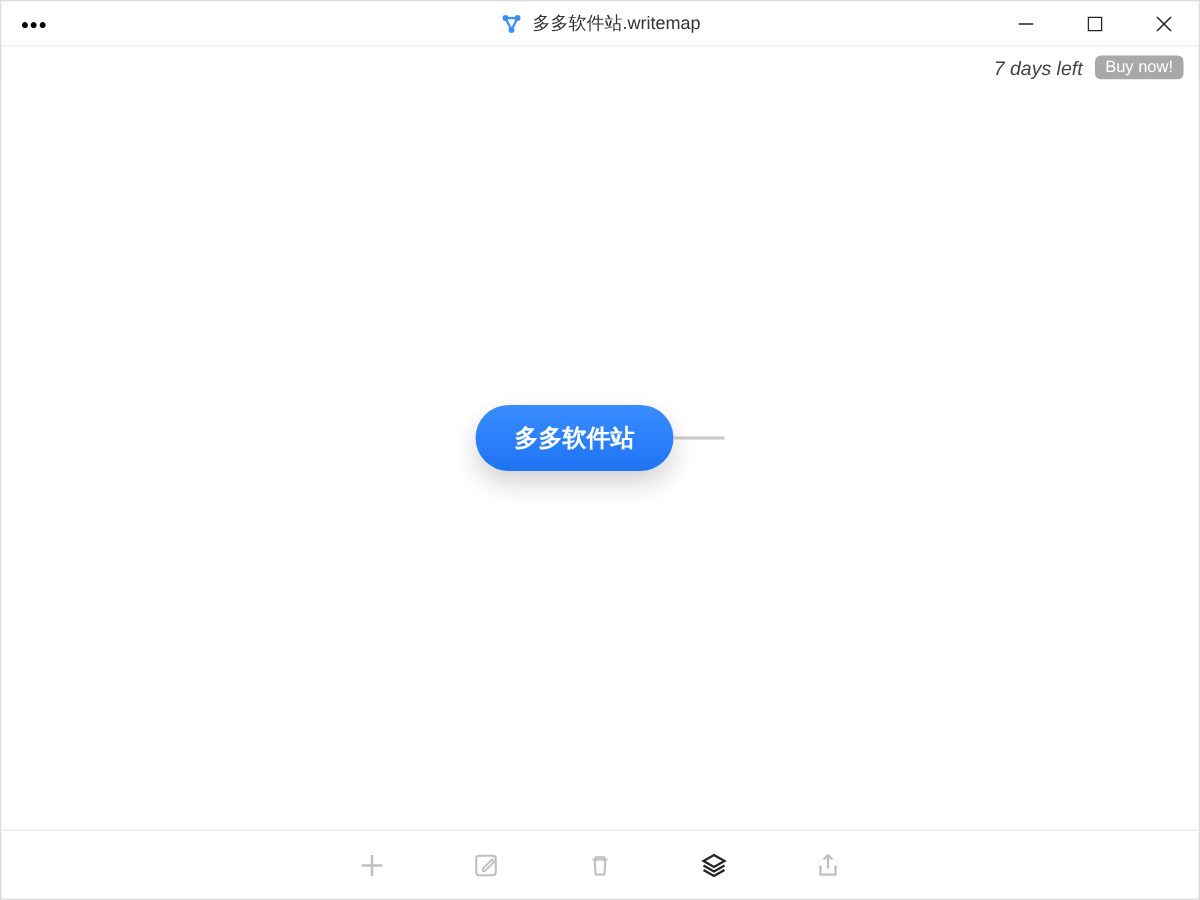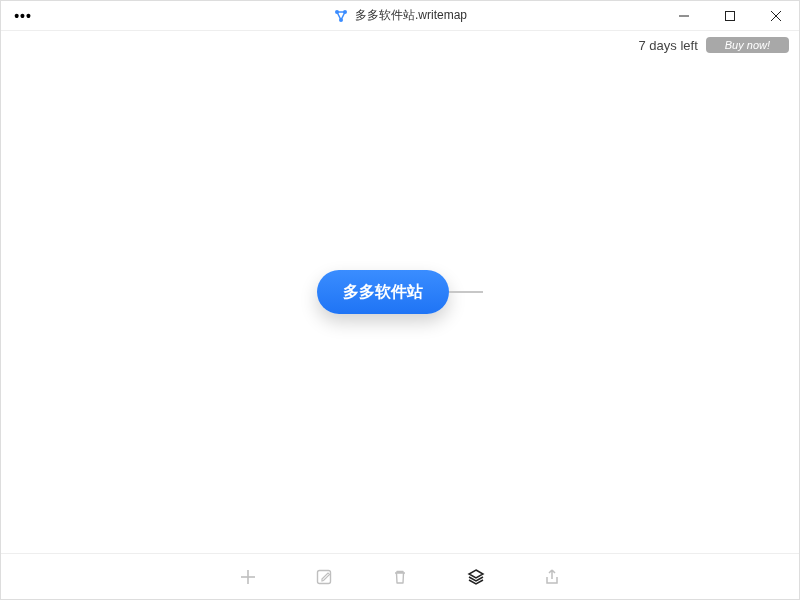--- a/index.html
+++ b/index.html
@@ -6,22 +6,22 @@
   html, body { width: 800px; height: 600px; overflow: hidden; font-family: -apple-system, "Segoe UI", Arial, sans-serif; background: #fff; }
   .window { width: 800px; height: 600px; display: flex; flex-direction: column; border: 1px solid #ddd; }
   .titlebar { height: 30px; display: flex; align-items: center; position: relative; background: #fff; border-bottom: 1px solid #eee; }
   .menu-btn { width: 44px; height: 30px; display: flex; align-items: center; justify-content: center; cursor: pointer; font-size: 14px; letter-spacing: 1px; font-weight: bold; }
   .title-center { position: absolute; left: 0; right: 0; display: flex; align-items: center; justify-content: center; gap: 6px; pointer-events: none; height: 30px; }
   .app-icon { width: 16px; height: 16px; display: flex; align-items: center; justify-content: center; }
   .title-text { font-size: 12px; color: #333; }
   .win-controls { margin-left: auto; display: flex; height: 30px; }
   .win-btn { width: 46px; height: 30px; display: flex; align-items: center; justify-content: center; cursor: pointer; }
   .trial-row { display: flex; justify-content: flex-end; align-items: center; gap: 8px; padding: 6px 10px 0 0; }
-  .trial-text { font-size: 13px; color: #444; }
-  .buy-btn { background: #a8a8a8; color: #fff; border-radius: 4px; padding: 2px 19px; font-size: 11px; cursor: pointer; font-style: italic; }
+  .trial-text { font-size: 13px; color: #444; font-style: italic; }
+  .buy-btn { background: #a8a8a8; color: #fff; border-radius: 4px; padding: 2px 7px; font-size: 11px; cursor: pointer; }
   .canvas { flex: 1; position: relative; background: #fff; }
   .map { position: absolute; left: 50%; top: 50%; transform: translate(-50%, -75%); display: flex; align-items: center; }
   .node { height: 44px; padding: 0 26px; border-radius: 22px; display: flex; align-items: center; justify-content: center; color: #fff; font-weight: 700; font-size: 16px; box-shadow: 0 8px 18px rgba(0,0,0,0.18); cursor: pointer; white-space: nowrap; }
   .node-blue { background: linear-gradient(180deg, #3a8dff 0%, #1f74f5 100%); }
   .node-purple { background: linear-gradient(180deg, #c95ae6 0%, #b041d6 100%); }
   .connector { width: 34px; height: 2px; background: #c7c7c7; }
   .bottombar { height: 46px; border-top: 1px solid #eee; display: flex; align-items: center; justify-content: center; gap: 52px; }
   .tool-btn { width: 24px; height: 24px; display: flex; align-items: center; justify-content: center; cursor: pointer; color: #bfbfbf; }
   .tool-btn.active { color: #222; }
 </style>

